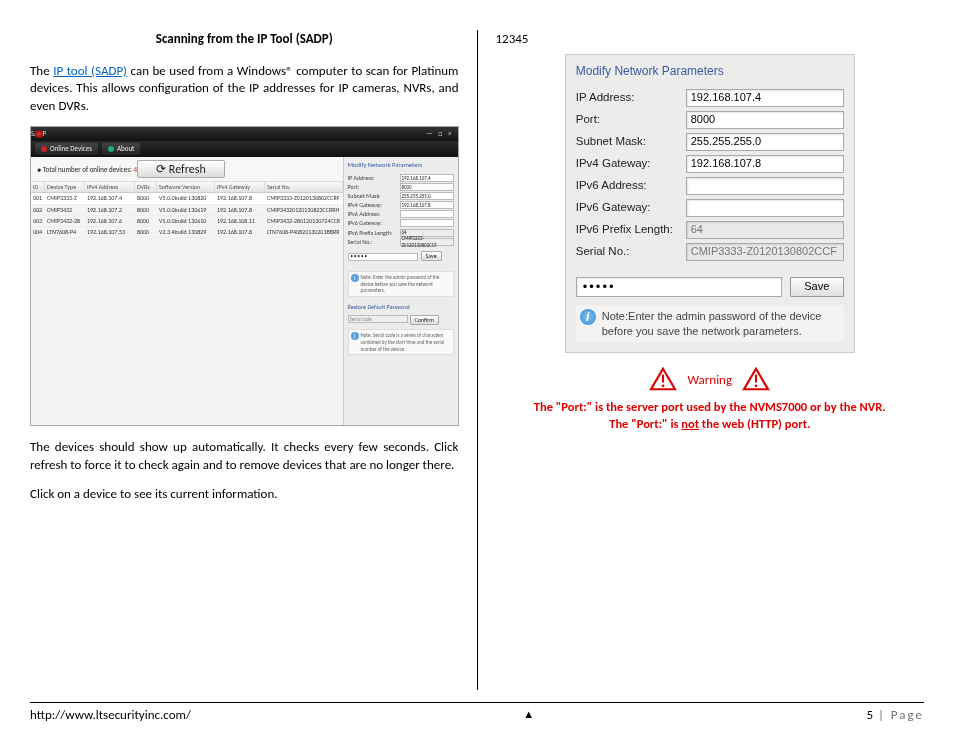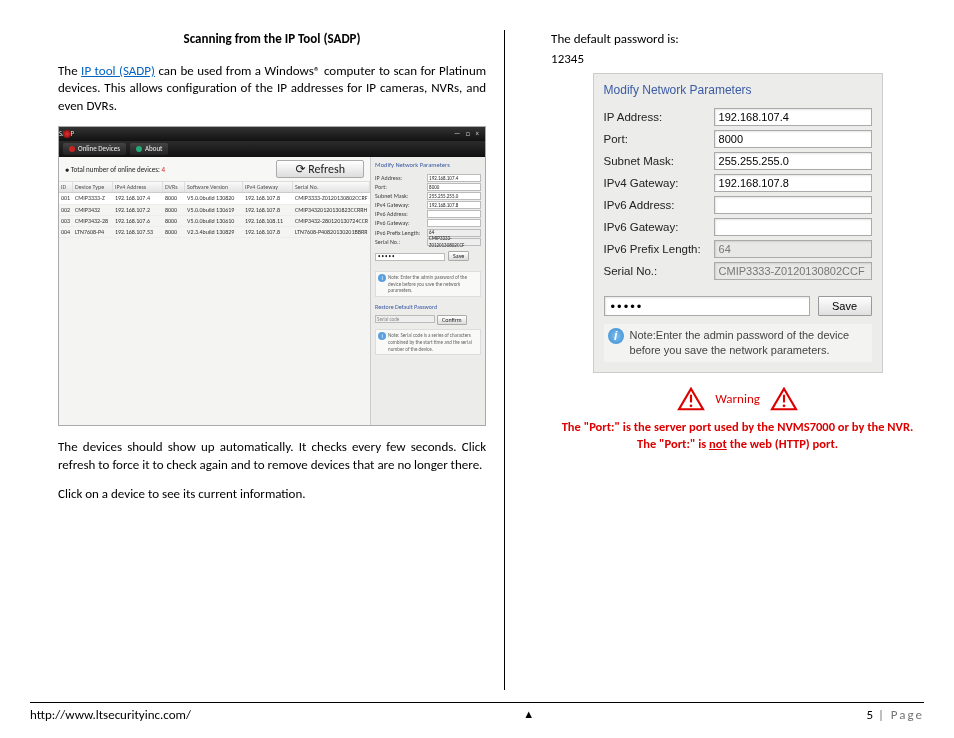--- a/index.html
+++ b/index.html
@@ -16,21 +16,20 @@
   }
   .page {
     display: flex;
     padding: 30px 30px 0 30px;
     height: 665px;
   }
   .col {
     flex: 1;
     font-size: 13px;
     line-height: 1.35;
-    margin-left: 28px;
   }
   .col-left { padding-right: 18px; }
   .col-right { padding-left: 18px; }
   .divider {
     width: 1px;
     background: #000;
     height: 660px;
   }
   .heading {
     font-weight: bold;
@@ -85,21 +84,21 @@
     height: 12px;
   }
   .sadp-tab .ic { width:6px;height:6px;border-radius:50%;background:#c22; }
   .sadp-tab .ic2 { width:6px;height:6px;border-radius:50%;background:#2a7; }
   .sadp-body { display:flex; height: calc(100% - 30px); }
   .sadp-main { flex: 1; display:flex; flex-direction:column; background:#f4f4f2;}
   .sadp-side { width: 115px; background:#ececea; border-left:1px solid #ccc; padding:4px; font-size:6px;}
   .sadp-countbar {
     background:#f7f7f5; border-bottom:1px solid #ddd;
     padding: 3px 6px;
-    display:flex; justify-content:space-between; align-items:center;
+    display:flex; align-items:center;
   }
   .sadp-countbar .cnt { color:#c22; }
   .sadp-refresh {
     border:1px solid #aaa; background:linear-gradient(#fff,#ddd);
     font-size:12px; padding:0 18px; border-radius:2px;
   }
   .sadp-tablehead {
     display:flex; background:linear-gradient(#fafafa,#e3e3e3);
     border-bottom:1px solid #ccc; font-size:6px; color:#555;
   }
@@ -318,21 +317,20 @@
       </div>
     </div>
 
     <p class="para2">The devices should show up automatically.  It checks every few seconds.  Click refresh to force it to check again and to remove devices that are no longer there.</p>
     <p class="para2">Click on a device to see its current information.</p>
   </div>
 
   <div class="divider"></div>
 
   <div class="col col-right">
-    <p class="para" style="margin-bottom:2px">The default password is:</p>
     <p class="center-num">12345</p>
 
     <div class="mnp">
       <div class="mnp-title">Modify Network Parameters</div>
       <div class="mnp-row">
           <span class="lbl">IP Address:</span>
           <span class="inp">192.168.107.4</span>
         </div>
       <div class="mnp-row">
           <span class="lbl">Port:</span>

